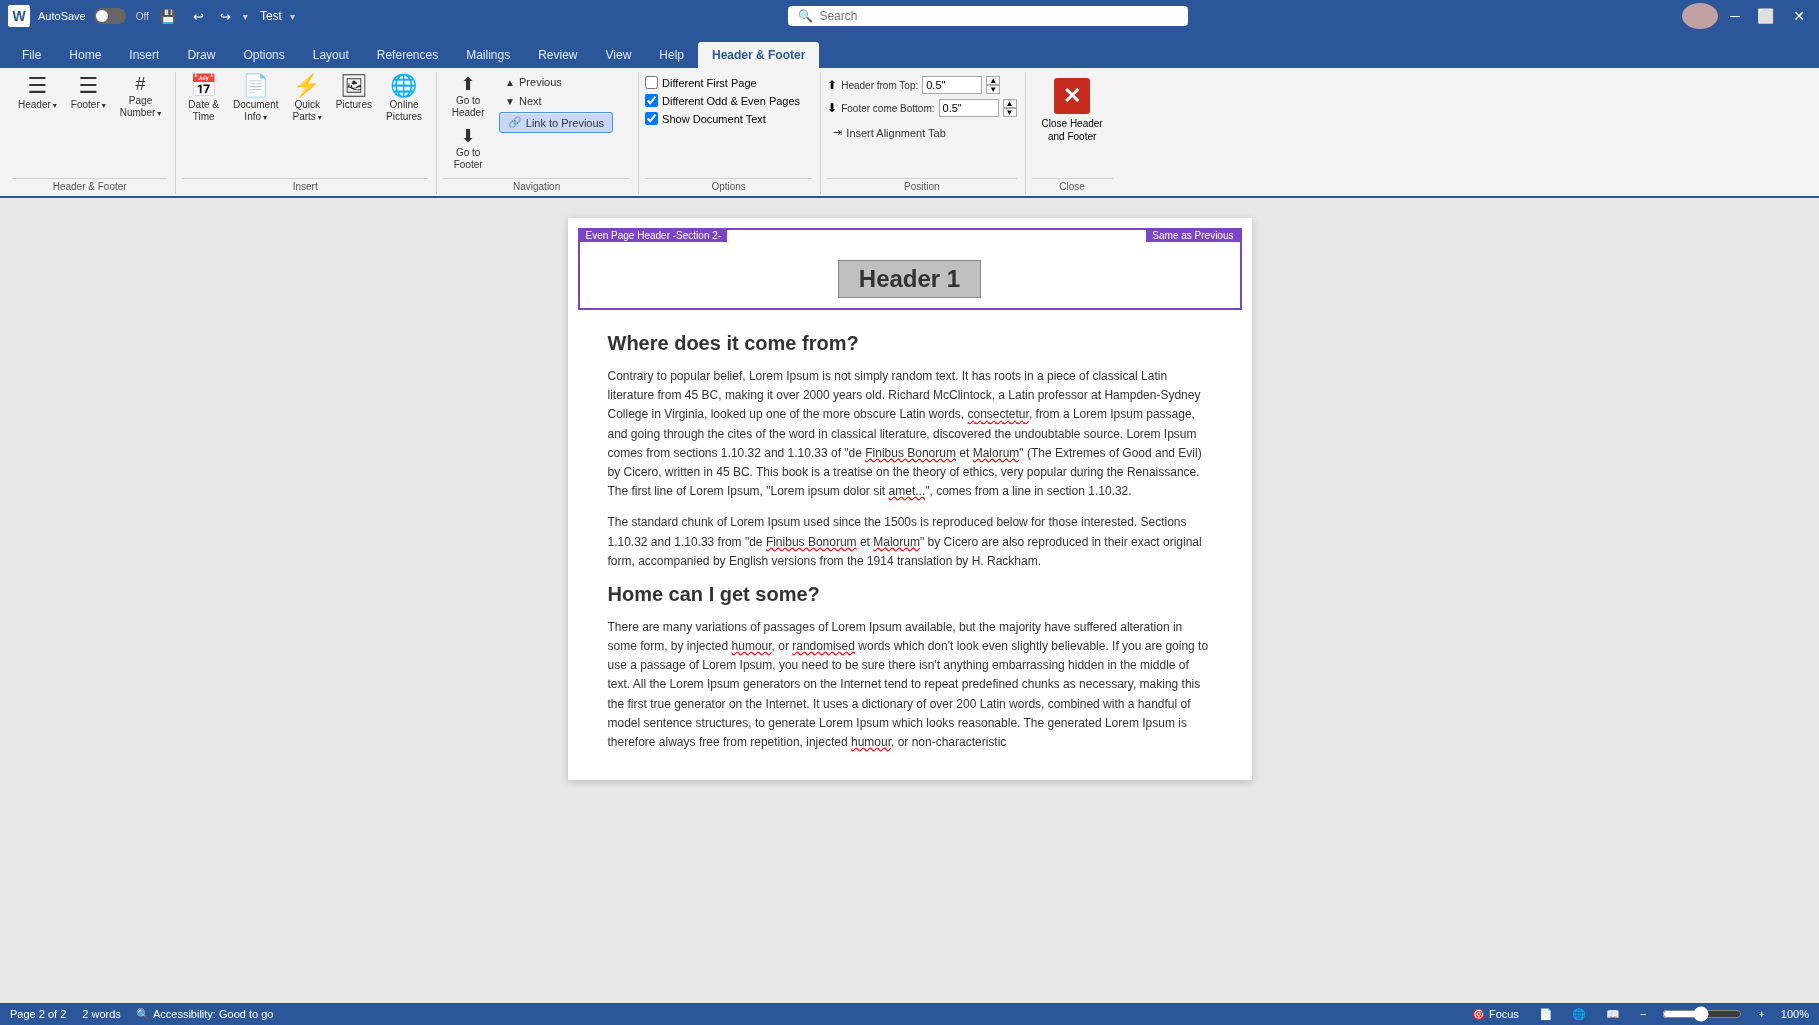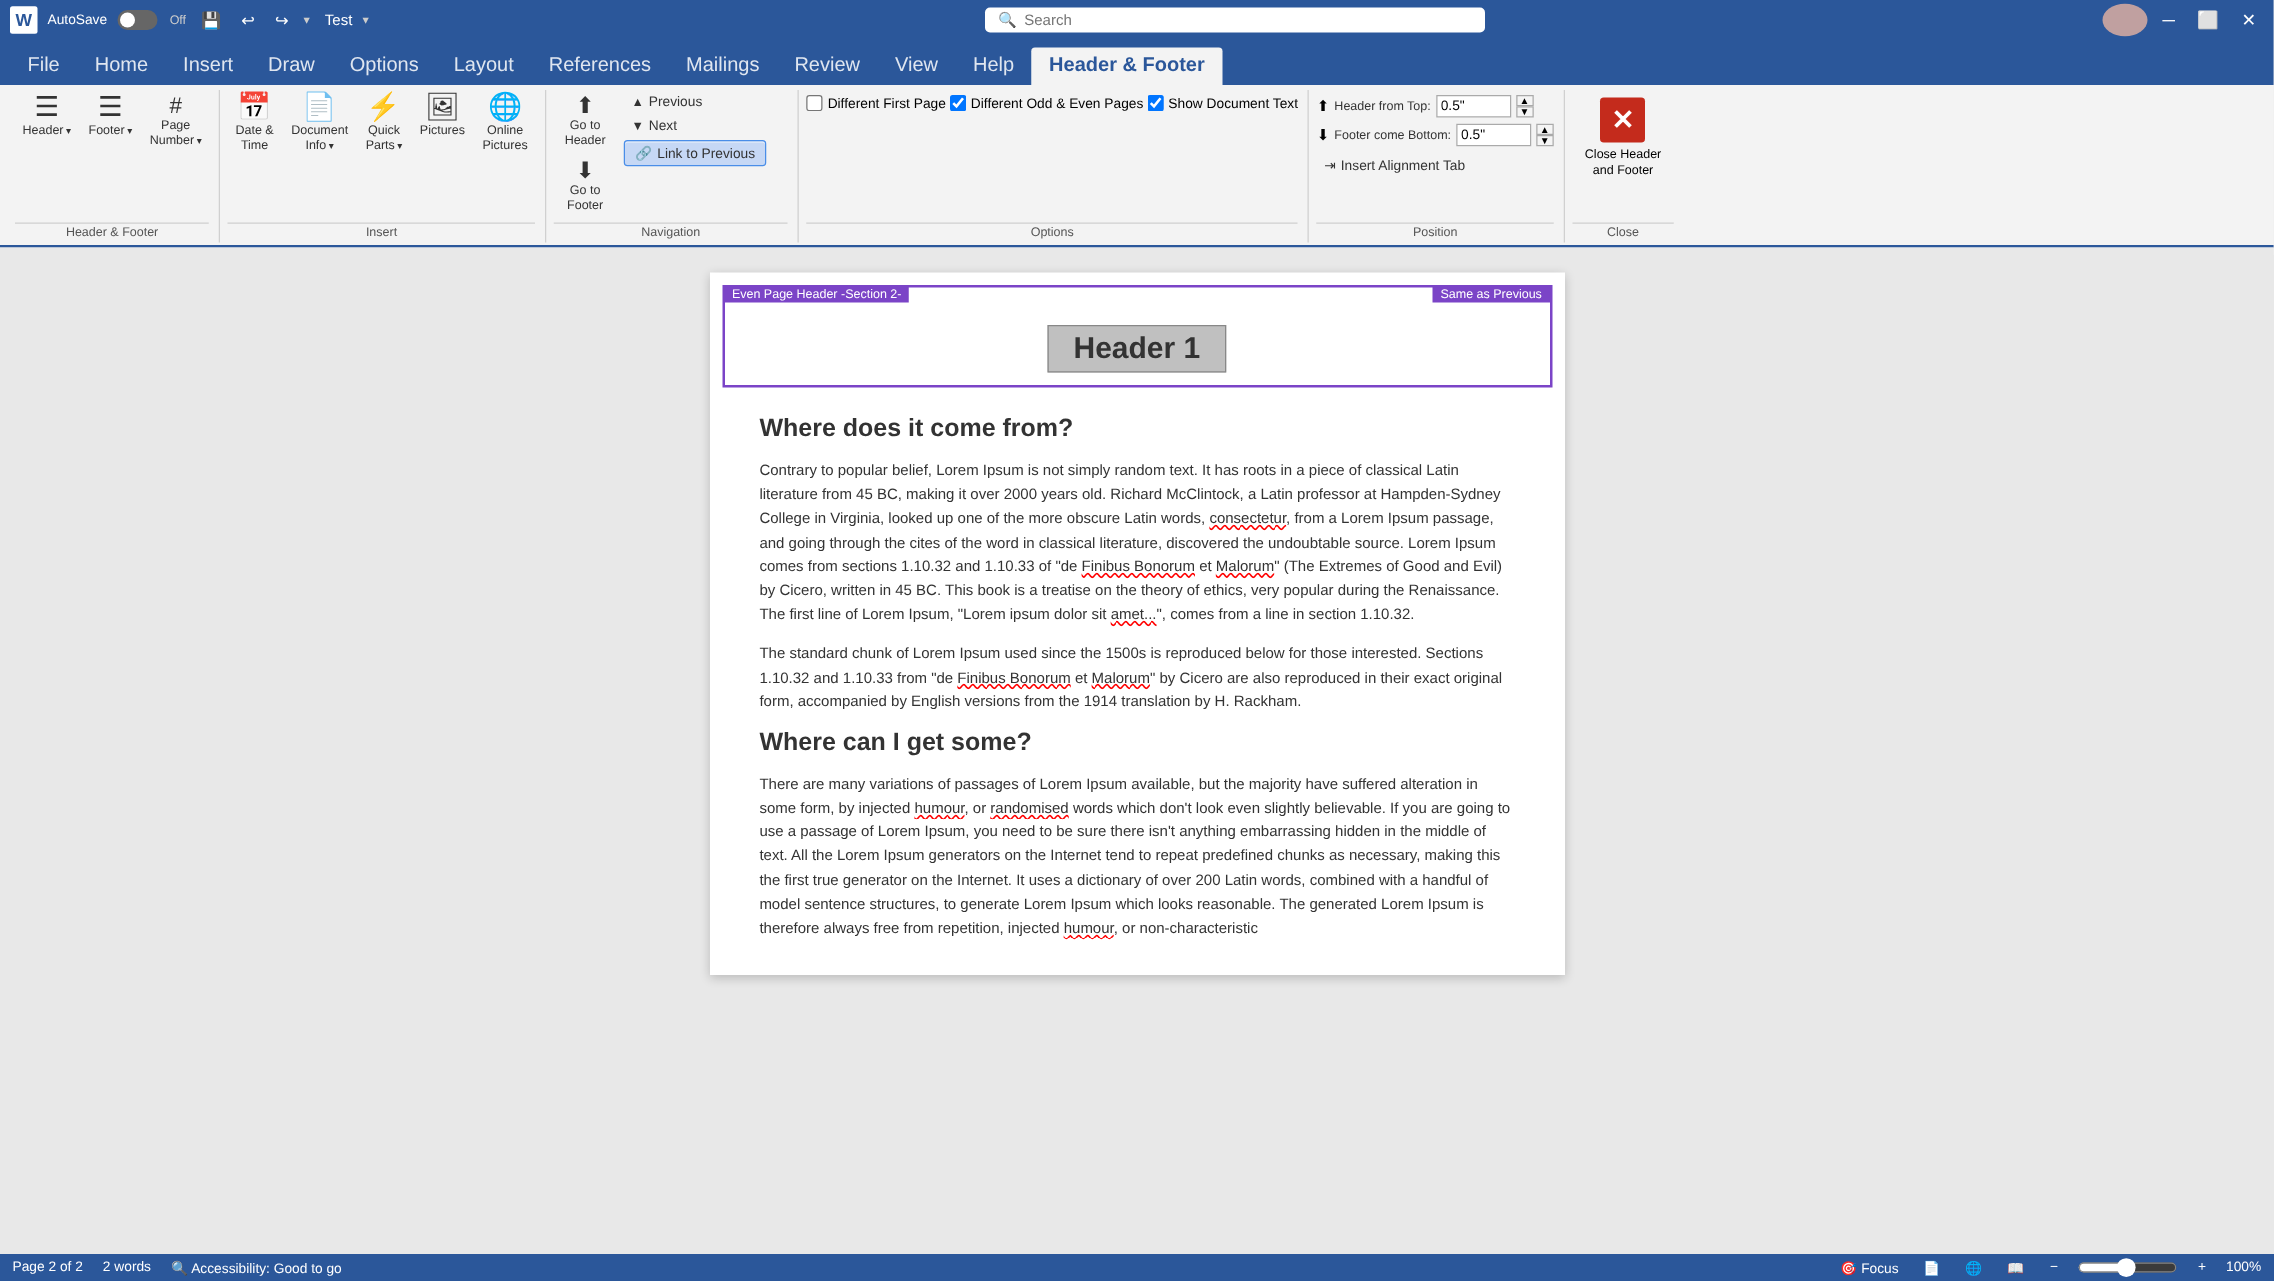--- a/index.html
+++ b/index.html
@@ -21,21 +21,21 @@
     .word-logo { width: 22px; height: 22px; background: white; color: #2b579a; font-weight: bold; font-size: 14px; display: flex; align-items: center; justify-content: center; border-radius: 2px; }
     .autosave-label { font-size: 11px; }
     .toggle-off { background: #666; border-radius: 10px; width: 32px; height: 16px; display: inline-flex; align-items: center; padding: 2px; cursor: pointer; }
     .toggle-knob { width: 12px; height: 12px; background: white; border-radius: 50%; margin-left: 0; }
     .off-text { font-size: 10px; color: #ccc; margin-left: 2px; }
     .search-bar { background: white; border-radius: 4px; padding: 3px 10px; display: flex; align-items: center; gap: 6px; width: 400px; color: #333; font-size: 12px; }
     .search-bar input { border: none; outline: none; font-size: 12px; color: #333; width: 360px; }
     .titlebar-btn { background: none; border: none; color: white; font-size: 14px; cursor: pointer; padding: 2px 6px; }
     .save-icon, .undo-icon, .redo-icon { font-size: 13px; cursor: pointer; padding: 2px 4px; }
     #tabs-row { display: flex; align-items: flex-end; height: 36px; background: #2b579a; padding-left: 8px; }
-    .tab { padding: 6px 14px; font-size: 16px; cursor: pointer; color: rgba(255,255,255,0.85); border-radius: 3px 3px 0 0; }
+    .tab { padding: 6px 14px; font-size: 12px; cursor: pointer; color: rgba(255,255,255,0.85); border-radius: 3px 3px 0 0; }
     .tab.active { background: #f3f3f3; color: #2b579a; font-weight: 600; }
     #ribbon-content { background: #f3f3f3; padding: 4px 8px 2px 8px; display: flex; gap: 2px; border-bottom: 2px solid #2b579a; }
     .ribbon-group { display: flex; flex-direction: column; border-right: 1px solid #d0d0d0; padding: 0 8px 0 4px; min-width: 60px; }
     .ribbon-group-items { display: flex; gap: 2px; align-items: flex-start; flex: 1; padding-bottom: 2px; }
     .ribbon-group-label { text-align: center; font-size: 10px; color: #555; padding: 2px 0; border-top: 1px solid #d0d0d0; margin-top: 2px; }
     .ribbon-btn { display: flex; flex-direction: column; align-items: center; padding: 3px 6px; cursor: pointer; border-radius: 3px; min-width: 40px; gap: 2px; font-size: 10px; color: #333; border: none; background: none; }
     .ribbon-btn .icon { font-size: 22px; line-height: 1; }
     .ribbon-btn .label { font-size: 10px; text-align: center; line-height: 1.2; }
     .nav-btn { display: flex; align-items: center; gap: 4px; padding: 2px 6px; cursor: pointer; border-radius: 2px; font-size: 11px; color: #333; border: none; background: none; white-space: nowrap; }
 
@@ -252,21 +252,21 @@
         <div class="link-prev-btn active">
           <span>🔗</span>
           <span>Link to Previous</span>
         </div>
       </div>
     </div>
     <div class="ribbon-group-label">Navigation</div>
   </div>
 
   <div class="ribbon-group" style="min-width: 180px;">
-    <div class="ribbon-group-items" style="flex-direction: row; gap: 3px; padding-top: 4px;">
+    <div class="ribbon-group-items" style="flex-direction: column; gap: 3px; padding-top: 4px;">
       <label class="option-row">
         <input type="checkbox" style="">
         <span>Different First Page</span>
       </label>
       <label class="option-row">
         <input type="checkbox" checked="" style="">
         <span>Different Odd &amp; Even Pages</span>
       </label>
       <label class="option-row">
         <input type="checkbox" checked="" style="">
@@ -329,21 +329,21 @@
 
     <div id="doc-body">
       <h2 class="doc-h2">Where does it come from?</h2>
       <p class="doc-p">
         Contrary to popular belief, Lorem Ipsum is not simply random text. It has roots in a piece of classical Latin literature from 45 BC, making it over 2000 years old. Richard McClintock, a Latin professor at Hampden-Sydney College in Virginia, looked up one of the more obscure Latin words, <span class="underline-red">consectetur</span>, from a Lorem Ipsum passage, and going through the cites of the word in classical literature, discovered the undoubtable source. Lorem Ipsum comes from sections 1.10.32 and 1.10.33 of "de <span class="underline-red">Finibus Bonorum</span> et <span class="underline-red">Malorum</span>" (The Extremes of Good and Evil) by Cicero, written in 45 BC. This book is a treatise on the theory of ethics, very popular during the Renaissance. The first line of Lorem Ipsum, "Lorem ipsum dolor sit <span class="underline-red">amet...</span>", comes from a line in section 1.10.32.
       </p>
       <p class="doc-p">
         The standard chunk of Lorem Ipsum used since the 1500s is reproduced below for those interested. Sections 1.10.32 and 1.10.33 from "de <span class="underline-red">Finibus Bonorum</span> et <span class="underline-red">Malorum</span>" by Cicero are also reproduced in their exact original form, accompanied by English versions from the 1914 translation by H. Rackham.
       </p>
 
-      <h2 class="doc-h2">Where can I get some?</h2>
+      <h2 class="doc-h2">Home can I get some?</h2>
       <p class="doc-p">
         There are many variations of passages of Lorem Ipsum available, but the majority have suffered alteration in some form, by injected <span class="underline-red">humour</span>, or <span class="underline-red">randomised</span> words which don't look even slightly believable. If you are going to use a passage of Lorem Ipsum, you need to be sure there isn't anything embarrassing hidden in the middle of text. All the Lorem Ipsum generators on the Internet tend to repeat predefined chunks as necessary, making this the first true generator on the Internet. It uses a dictionary of over 200 Latin words, combined with a handful of model sentence structures, to generate Lorem Ipsum which looks reasonable. The generated Lorem Ipsum is therefore always free from repetition, injected <span class="underline-red">humour</span>, or non-characteristic
       </p>
     </div>
   </div>
 </div>
 
 <div id="status-bar">
   <span>Page 2 of 2</span>
   <span>2 words</span>

